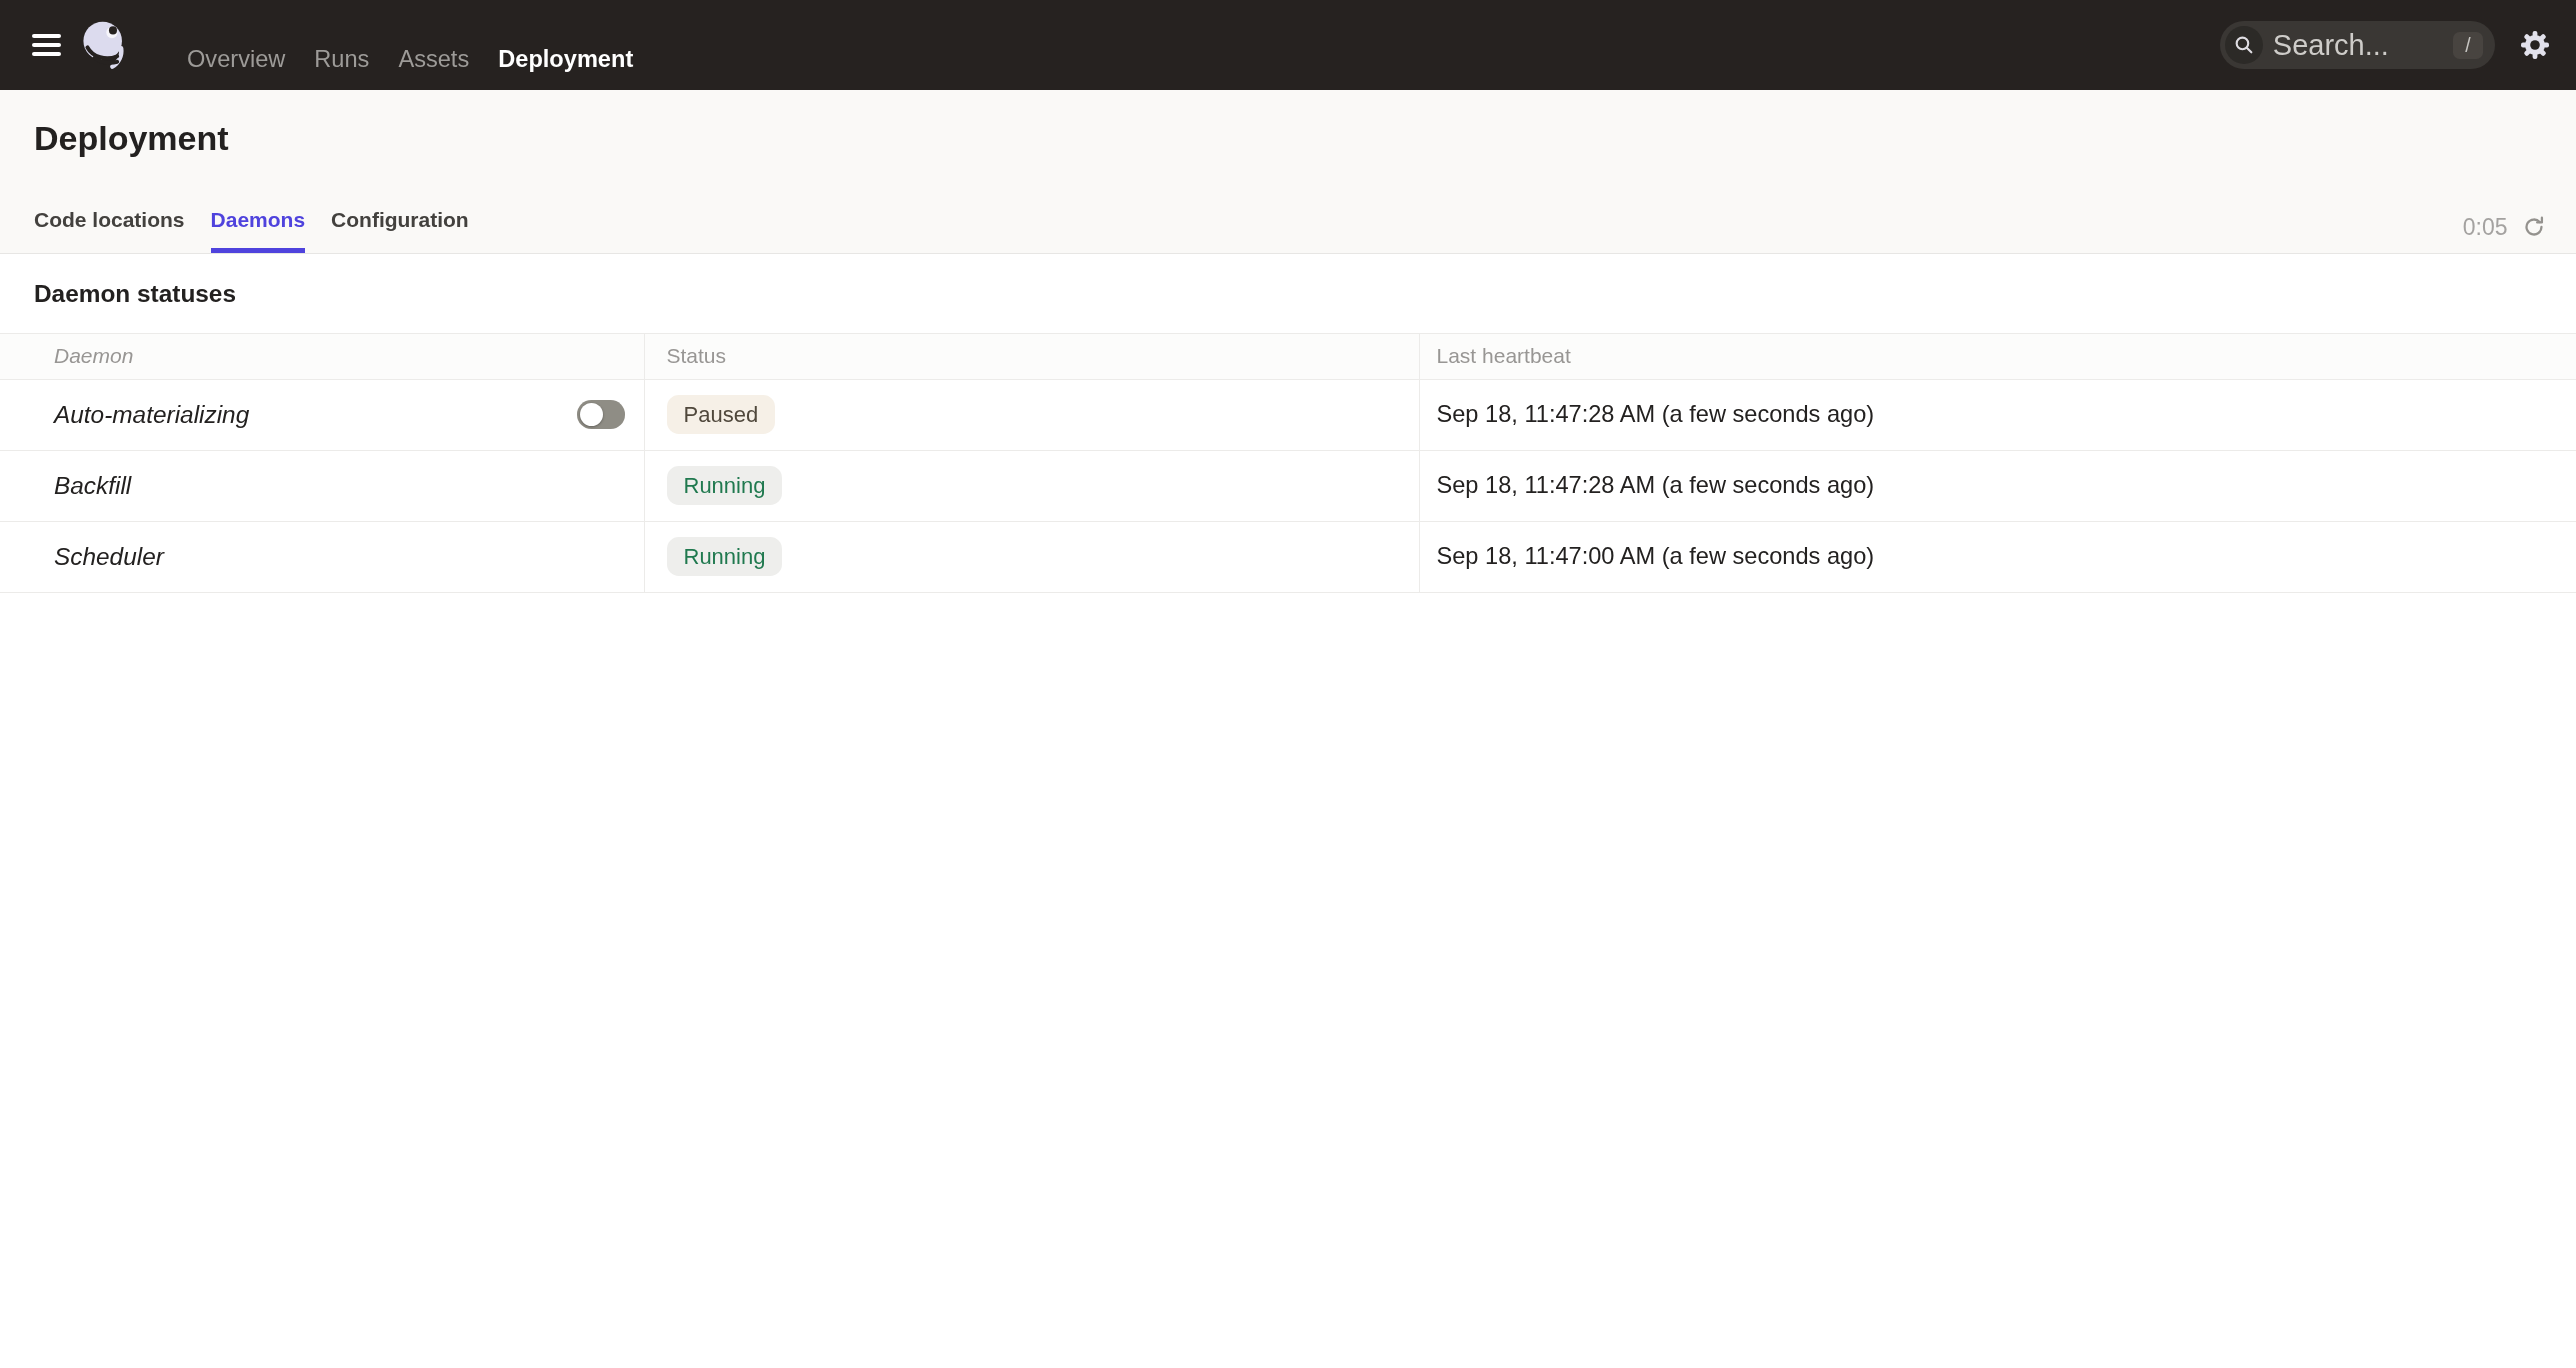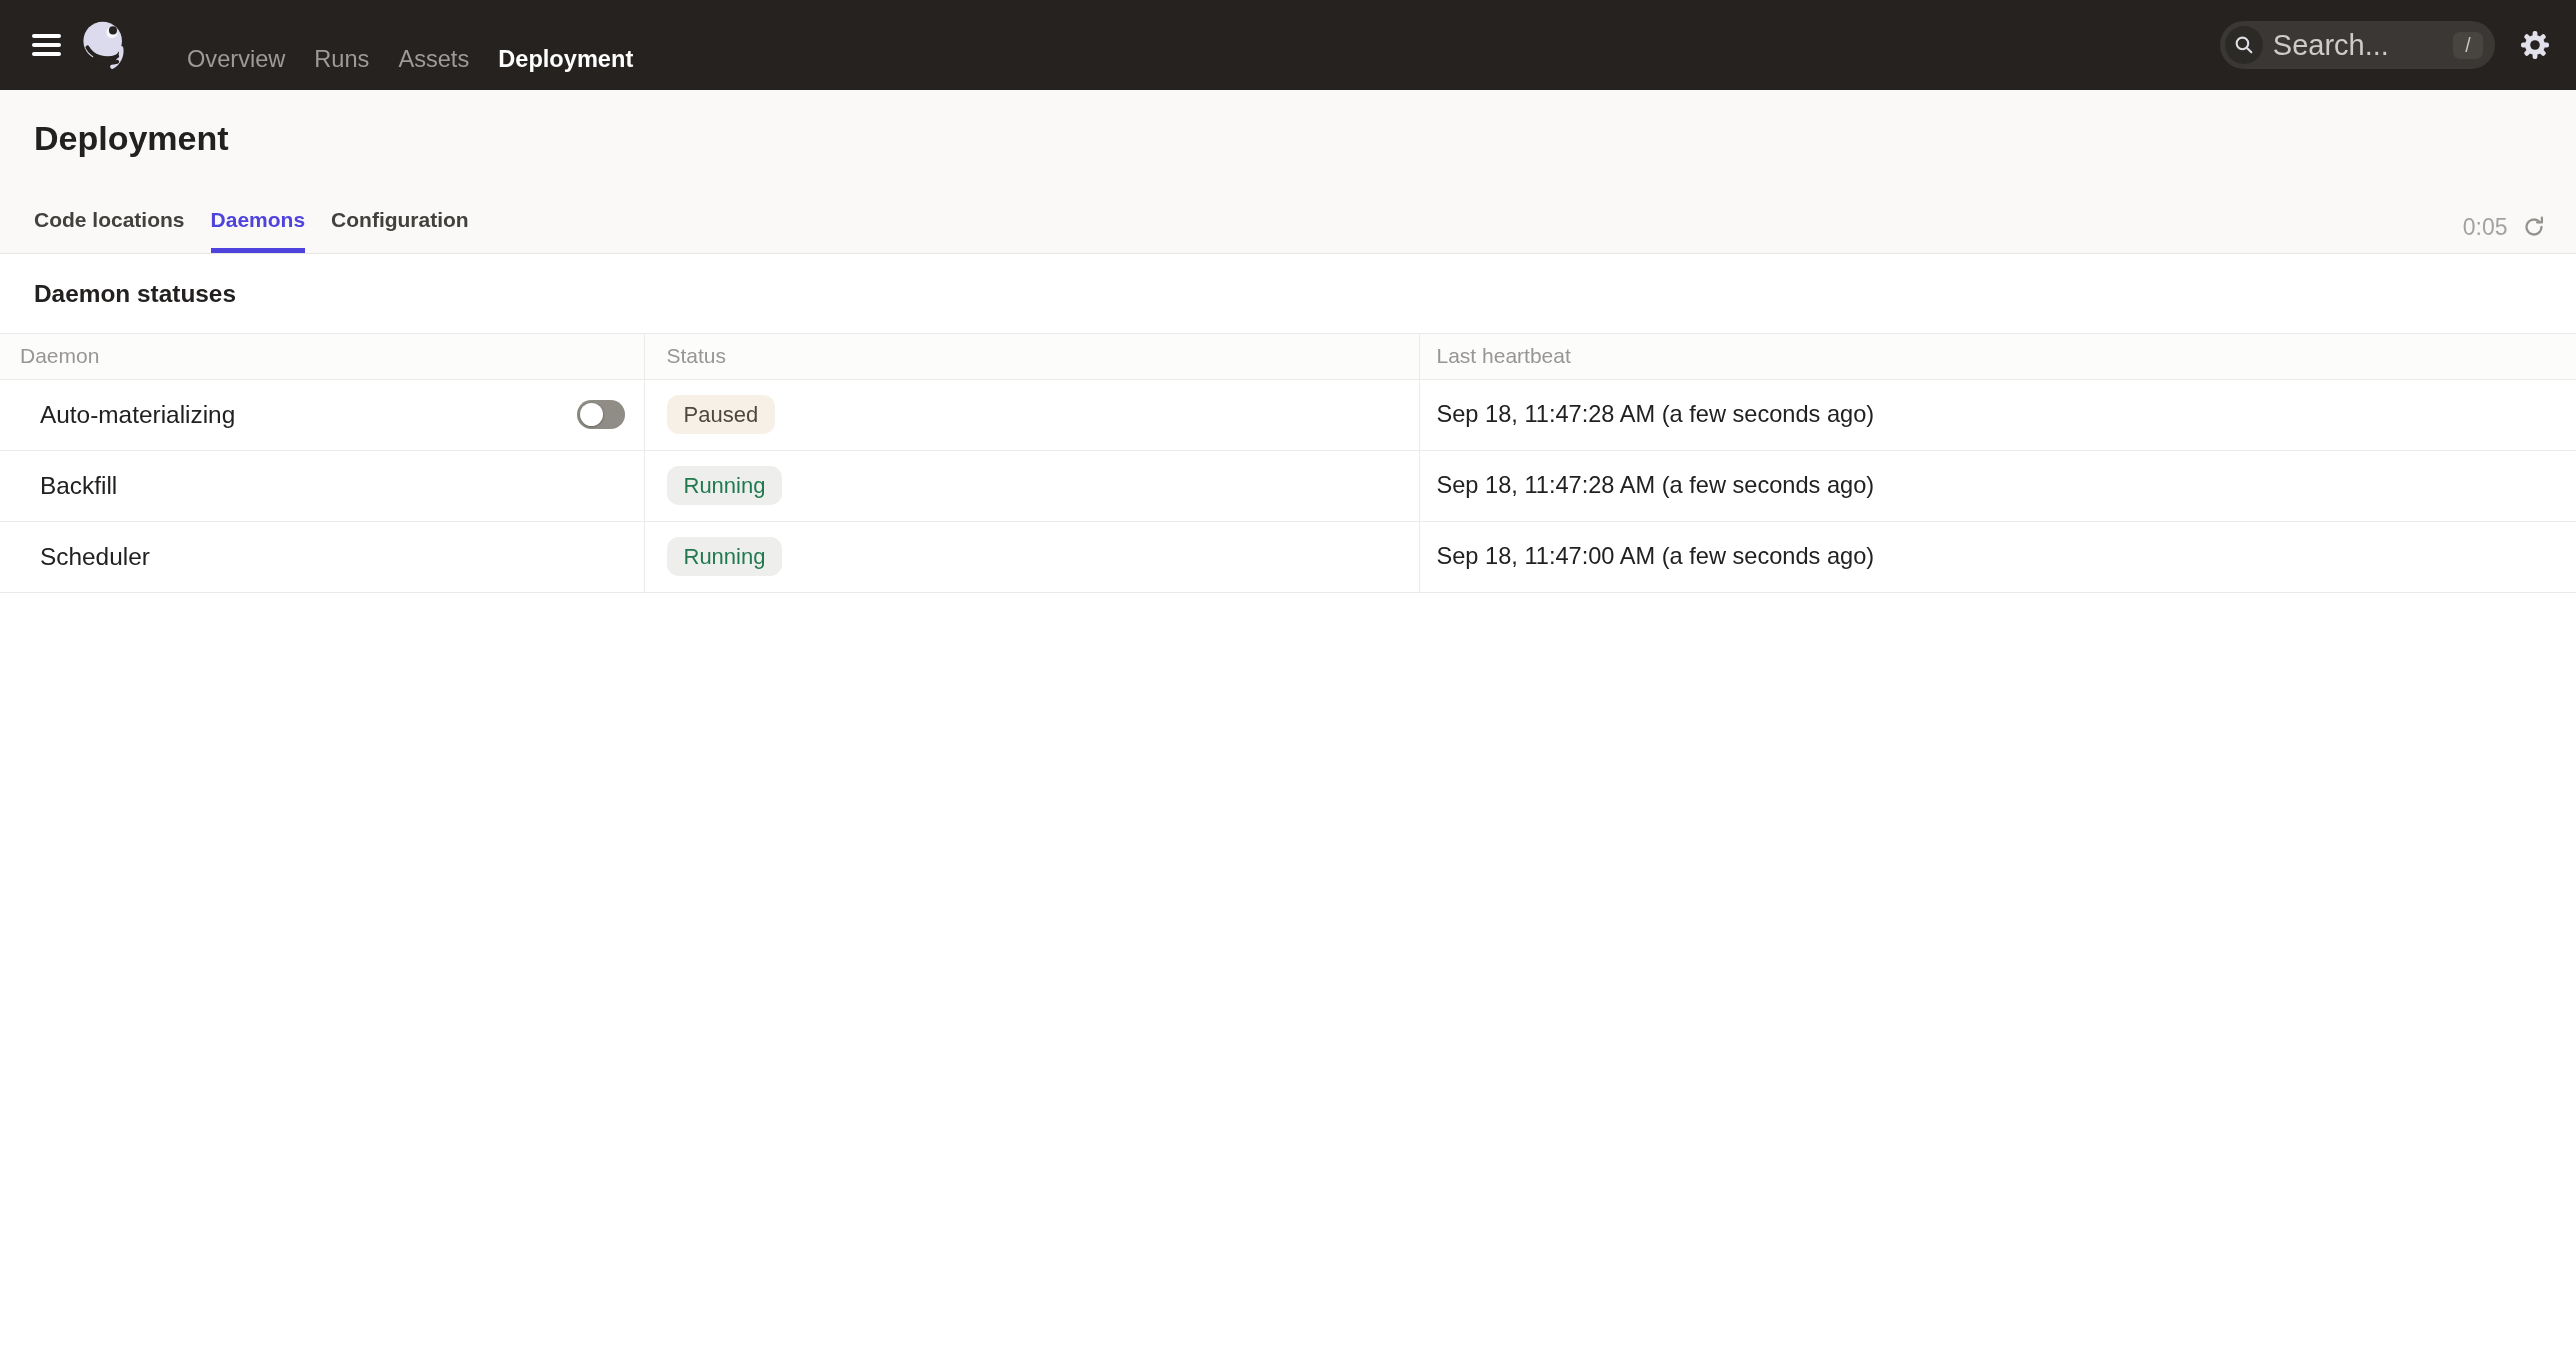--- a/index.html
+++ b/index.html
@@ -40,23 +40,23 @@
   .refresh-btn { cursor:pointer; display:flex; align-items:center; }
 
   
   .section-heading { font-size:24.4px; font-weight:600; color:#232120; padding:25px 0 0 34px; line-height:29px; }
   table.daemon-table { width:100%; border-collapse:collapse; margin-top:25px; border-top:1.7px solid #ECEBE9; }
   col.c-daemon { width:644px; } col.c-status { width:775px; }
   th { height:46px; background:#FCFCFB; font-weight:400; font-size:21px; color:#989694;
        text-align:left; border-bottom:1.7px solid #ECEBE9; }
   td { height:71px; border-bottom:1.7px solid #ECEBE9; font-size:23.6px; color:#232120; vertical-align:middle; }
   .bcol { border-right:1.7px solid #ECEBE9; }
-  .pad-1 { padding-left:20px; } .pad-2 { padding-left:22px; } .pad-3 { padding-left:17px; }
+  .pad-1 { padding-left:54px;font-style:italic; } .pad-2 { padding-left:22px; } .pad-3 { padding-left:17px; }
   .cellflex { display:flex; align-items:center; justify-content:space-between; padding-right:18.5px; }
-  .daemon-name { font-size:24.4px;margin-left:20px; }
+  .daemon-name { font-size:24.4px; }
 
   .toggle { width:48px; height:29px; border-radius:14.3px; background:#8F8D85; position:relative; cursor:pointer; flex:0 0 auto; }
   .toggle .knob { position:absolute; top:2.5px; left:2.5px; width:23.6px; height:23.6px; border-radius:50%;
                   background:#FFFFFF; box-shadow:0 0.8px 2.5px rgba(0,0,0,0.35); }
 
   .badge { display:inline-block; padding:6.7px 17px 7.6px; border-radius:11.8px; font-size:22px; line-height:25px; }
   .badge.paused  { background:#F6F0E7; color:#50483C; }
   .badge.running { background:#EEEEEC; color:#20794F; }
 </style>
 </head>

